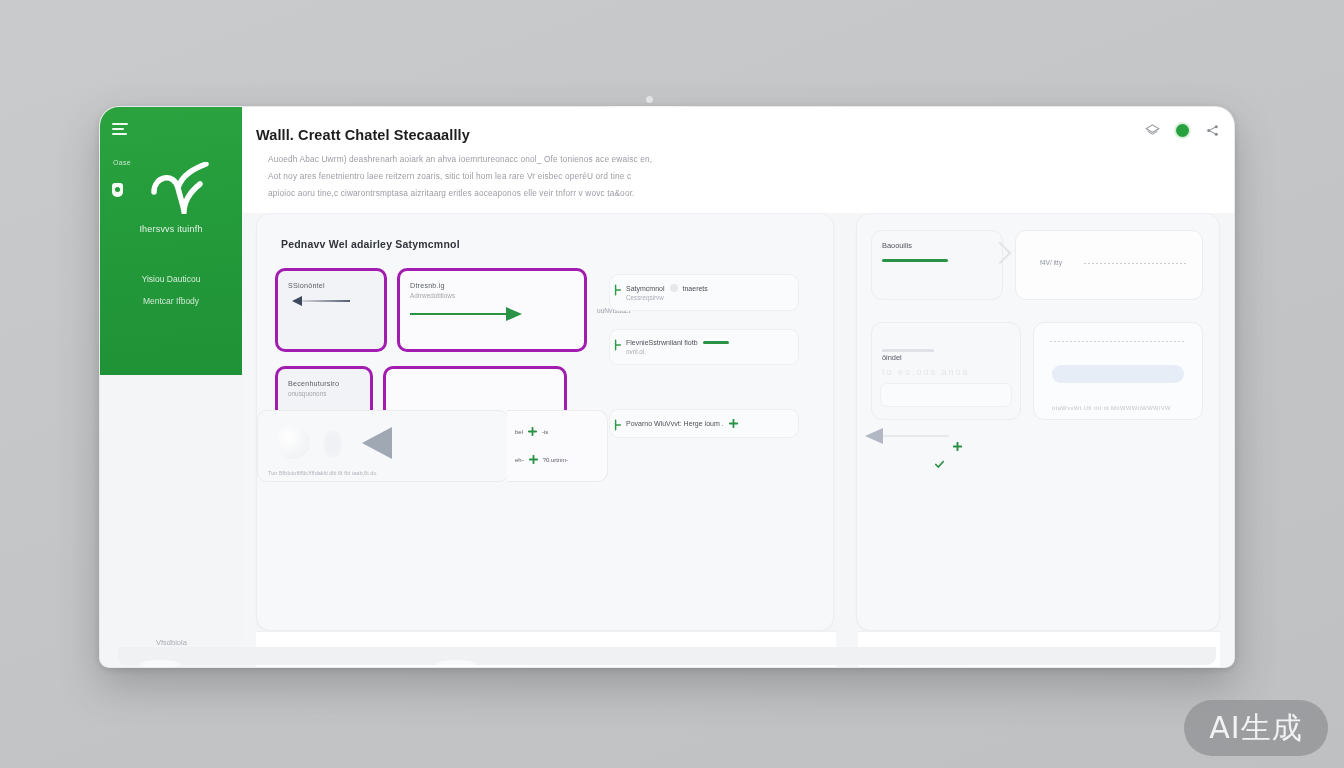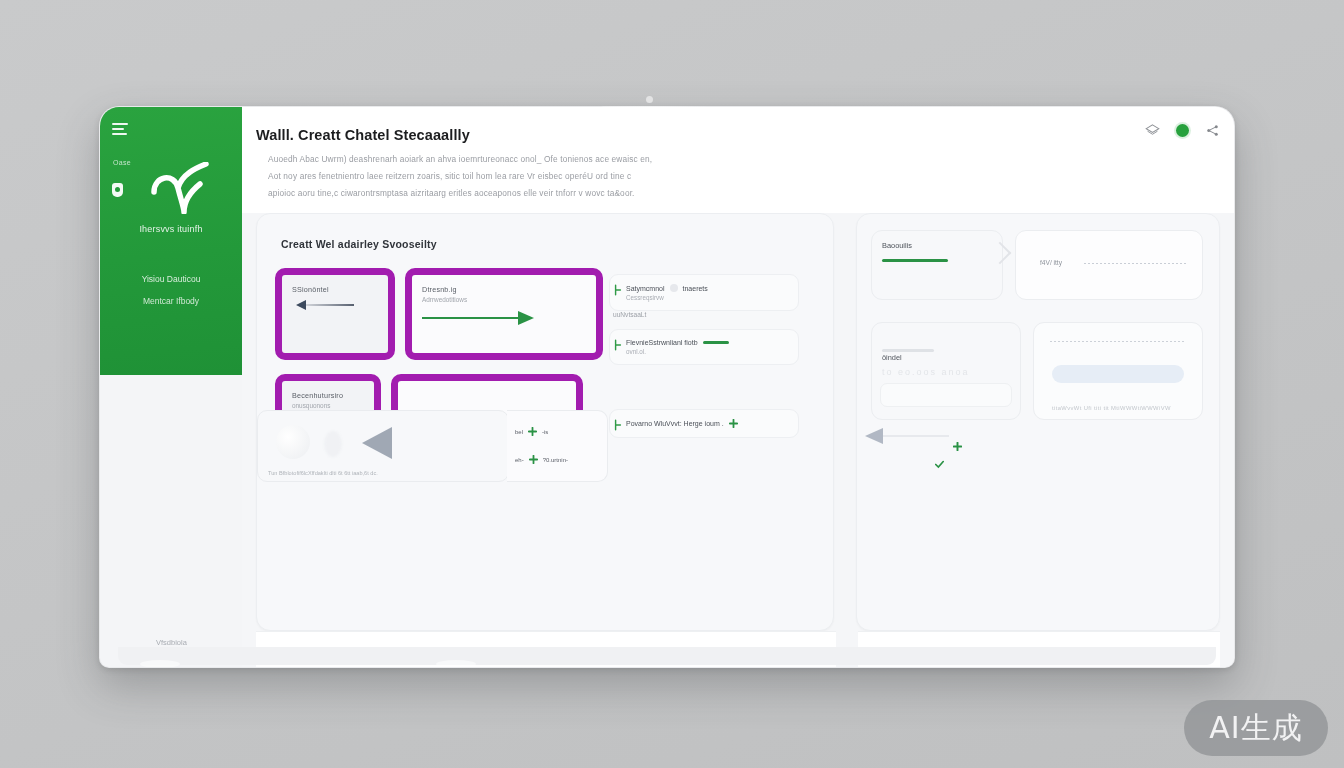--- a/index.html
+++ b/index.html
@@ -86,21 +86,21 @@
     box-shadow:0 1px 2px rgba(30,32,36,.03);
   }
   #panel-left{flex:0 0 540px;padding:24px 18px 0 18px;}
   #panel-right{flex:1;padding:16px 14px 0 14px;}
 
   .panel-title{font-size:10.5px;color:#30343a;font-weight:bold;filter:blur(.28px);margin:0 0 18px 6px;letter-spacing:.2px;}
 
   
   .lrow{display:flex;gap:10px;margin-bottom:14px;}
   .card{
-    background:#f2f3f6;border:7px solid #a21caf;border-radius:10px;position:relative;
+    background:#f2f3f6;border:3px solid #a21caf;border-radius:10px;position:relative;
   }
   .card.white{background:#fbfbfd;}
   .c-kicker{font-size:7.2px;color:#595e66;filter:blur(.3px);letter-spacing:.2px;}
   .c-sub{font-size:6.4px;color:#a2a6ad;filter:blur(.32px);margin-top:2px;}
 
   .arrow-dark{position:relative;height:10px;margin-top:6px;}
   .arrow-dark .shaft{position:absolute;left:12px;top:4px;width:50px;height:1.6px;
     background:linear-gradient(90deg,rgba(60,70,88,.15),rgba(60,70,88,.85));}
   .arrow-dark .head{position:absolute;left:4px;top:0px;width:0;height:0;
     border-top:5px solid transparent;border-bottom:5px solid transparent;border-right:10px solid #3d4a5e;}
@@ -250,21 +250,21 @@
             <path d="M8 11 L16 7 M8 13 L16 17" stroke="#3a3f47" stroke-width="1.5"></path>
           </svg>
         </div>
       </div>
 
       <div id="content">
 
         <div id="band">
 
           <div class="panel" id="panel-left">
-            <div class="panel-title">Creatt Wel adairley Svooseilty</div>
+            <div class="panel-title">Pednavv Wel adairley Satymcmnol</div>
 
             <div class="lrow">
               <div class="card" style="width:86px;height:58px;padding:10px;">
                 <div class="c-kicker">SSionôntel</div>
                 <div class="arrow-dark">
                   <div class="shaft"></div>
                     <div class="head"></div>
                 </div>
               </div>
               <div class="card white" style="width:164px;height:58px;padding:10px;">

